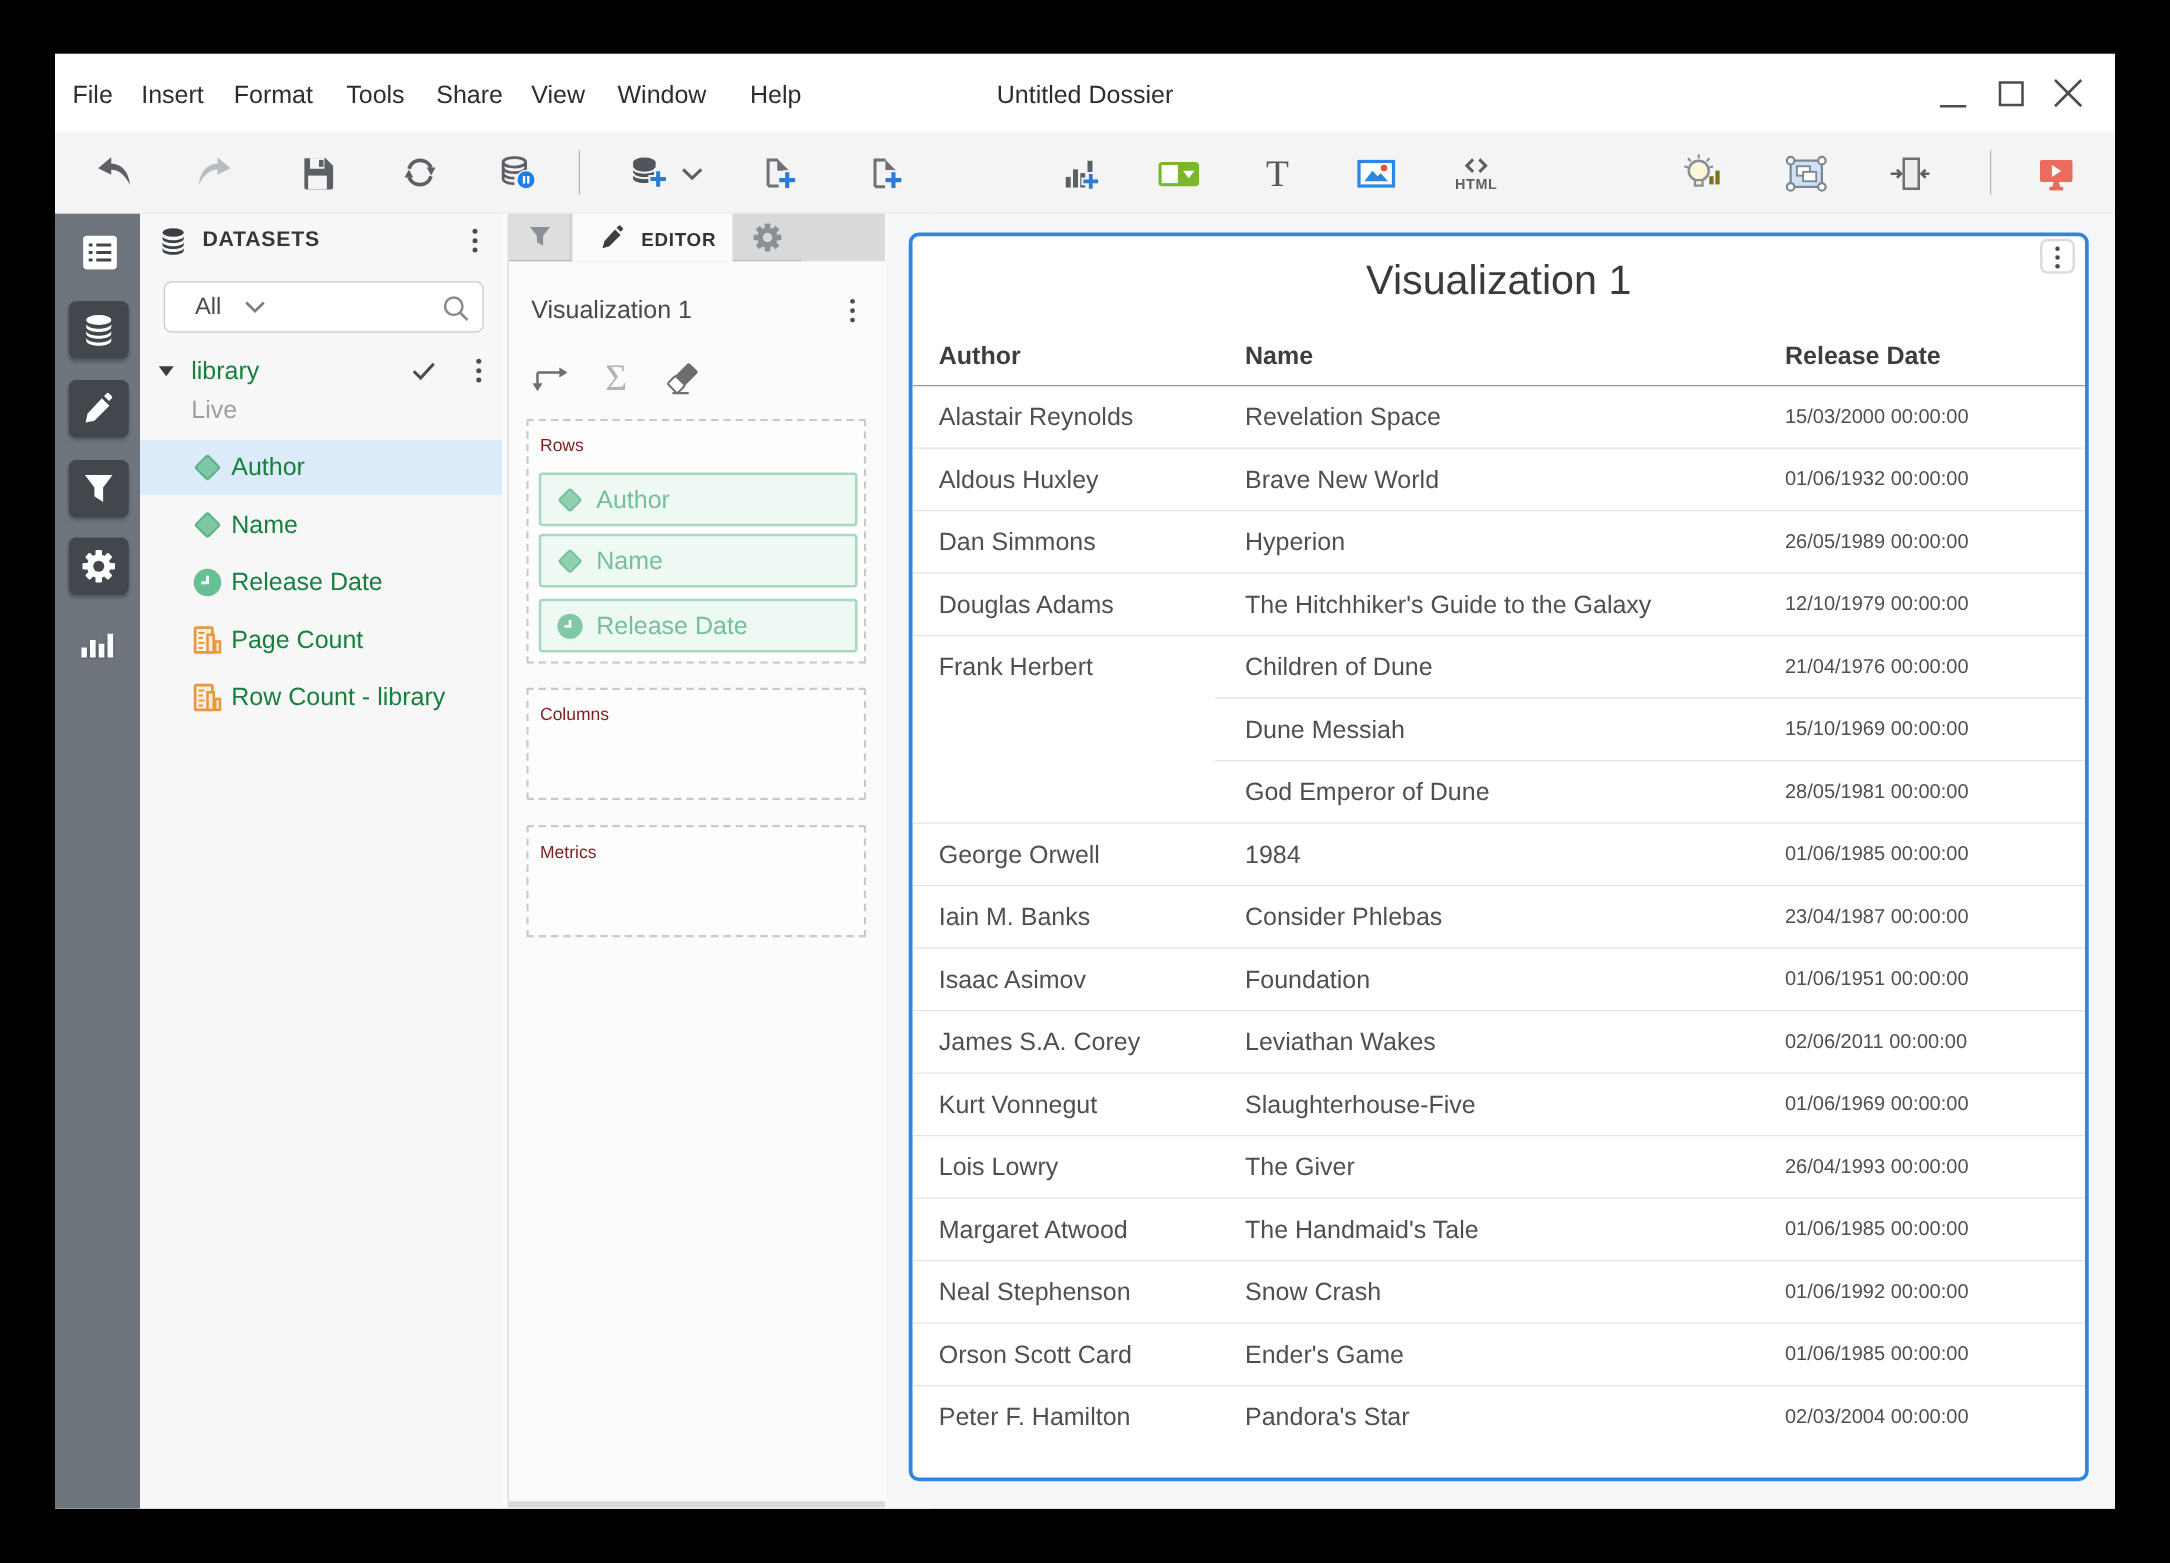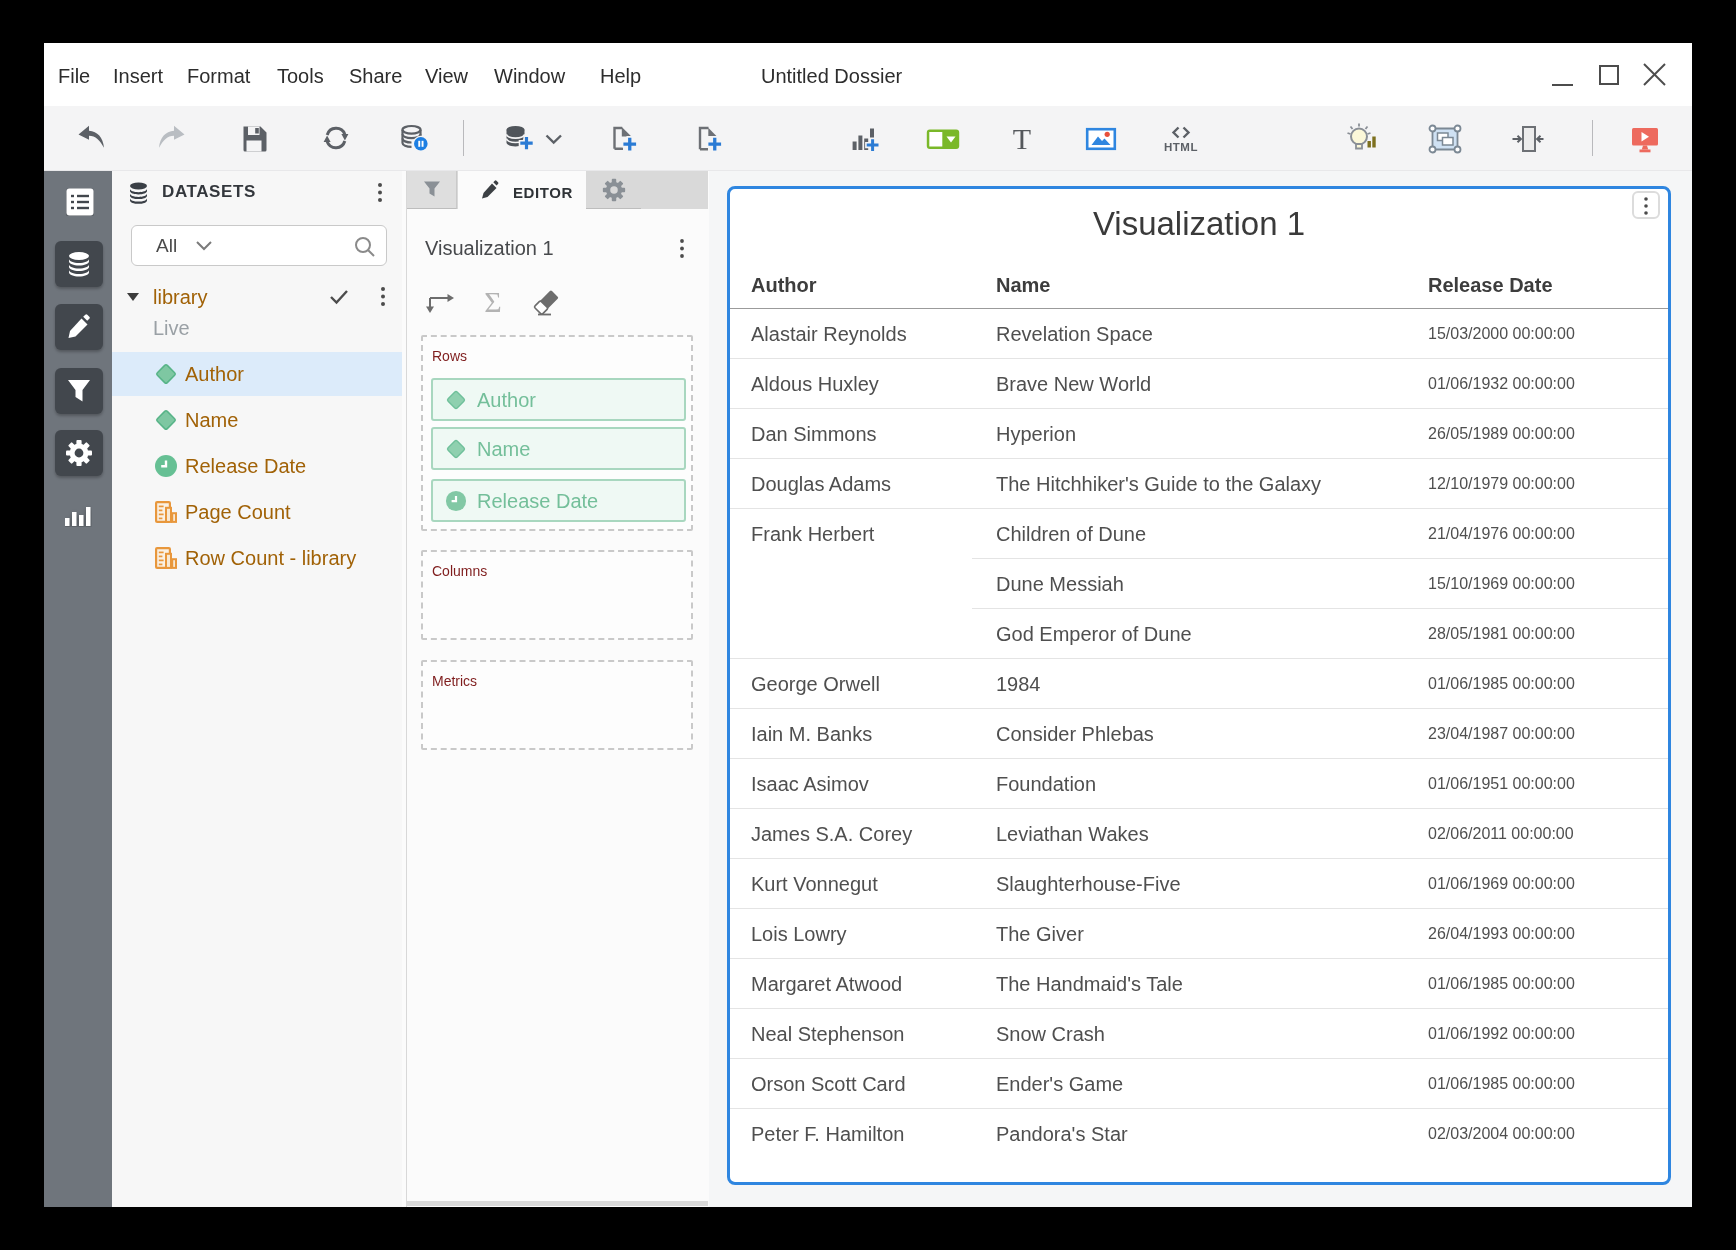--- a/index.html
+++ b/index.html
@@ -13,21 +13,21 @@
 
 #toolbar{position:absolute;left:0;top:63px;width:1648px;height:65px;background:#f4f4f5;border-bottom:1px solid #e8e8ea}
 .tbi{position:absolute;top:16px;width:34px;height:34px}
 .tbdiv{position:absolute;top:14px;width:1px;height:36px;background:#b9b9bc}
 
 #sidebar{position:absolute;left:0;top:128px;width:68px;height:1036px;background:#6f757c}
 .sq{position:absolute;left:11px;width:48px;height:46px;background:#42474d;border-radius:6px;box-shadow:0 2px 3px rgba(0,0,0,.25)}
 
 #dspanel{position:absolute;left:68px;top:128px;width:290px;height:1036px;background:#f7f7f7}
 #dsgap{position:absolute;left:358px;top:128px;width:4px;height:1036px;background:#fbfbfb}
-.treetext{font-size:20px;color:#a16207}
+.treetext{font-size:20px;color:#15803d}
 
 #edpanel{position:absolute;left:362px;top:128px;width:340px;height:1036px;background:#fbfbfb;border-right:1px solid #84cc16;border-left:1px solid #d8d8d8}
 .zone{position:absolute;left:14px;width:272px;border:2px dashed #c9c9c9;border-radius:2px;background:#fdfdfd}
 .zlabel{position:absolute;left:9px;top:11px;font-size:14px;color:#7f1d1d}
 .pill{position:absolute;left:8px;width:255px;height:43px;border:2px solid #a8d7bf;border-radius:3px;background:#eff9f4}
 .pilltext{position:absolute;left:44px;top:0;line-height:41px;font-size:20px;color:#74bf9a}
 
 #canvas{position:absolute;left:665px;top:128px;width:983px;height:1036px;background:#f5f6f7}
 #viz{position:absolute;left:683px;top:143px;width:944px;height:999px;background:#fff;border:3px solid #2f86e0;border-radius:8px;overflow:hidden}
 #viztitle{position:absolute;left:0;top:0;width:938px;height:73px;text-align:center;line-height:70px;font-size:33px;color:#3a3a3a}
@@ -46,21 +46,21 @@
 <div id="win">
   <div id="menubar">
     <span class="mi" style="left:14px">File</span>
     <span class="mi" style="left:69px">Insert</span>
     <span class="mi" style="left:143px">Format</span>
     <span class="mi" style="left:233px">Tools</span>
     <span class="mi" style="left:305px">Share</span>
     <span class="mi" style="left:381px">View</span>
     <span class="mi" style="left:450px">Window</span>
     <span class="mi" style="left:556px">Help</span>
-    <span class="mi" style="left:717px;width:150px;text-align:left">Untitled Dossier</span>
+    <span class="mi" style="left:749px;width:150px;text-align:center">Untitled Dossier</span>
     <svg class="abs" style="left:1500px;top:16px" width="130" height="34" viewBox="0 0 130 34">
       <line x1="8" y1="26" x2="29" y2="26" stroke="#4c4c4c" stroke-width="2"></line>
       <rect x="56" y="7" width="18" height="18" fill="none" stroke="#4c4c4c" stroke-width="2"></rect>
       <line x1="100" y1="5" x2="121" y2="26" stroke="#4c4c4c" stroke-width="2"></line>
       <line x1="121" y1="5" x2="100" y2="26" stroke="#4c4c4c" stroke-width="2"></line>
     </svg>
   </div>
   <div id="toolbar">
     <svg class="tbi" style="left:30px" viewBox="0 0 34 34">
         <path d="M4.5 12.5 L15 3.8 L15 8.8 C 23.5 9.3 29 15.5 30 25.8 C 26 18.5 21.5 13.8 15 13.8 L15 17.8 Z" fill="#5c6066"></path>

